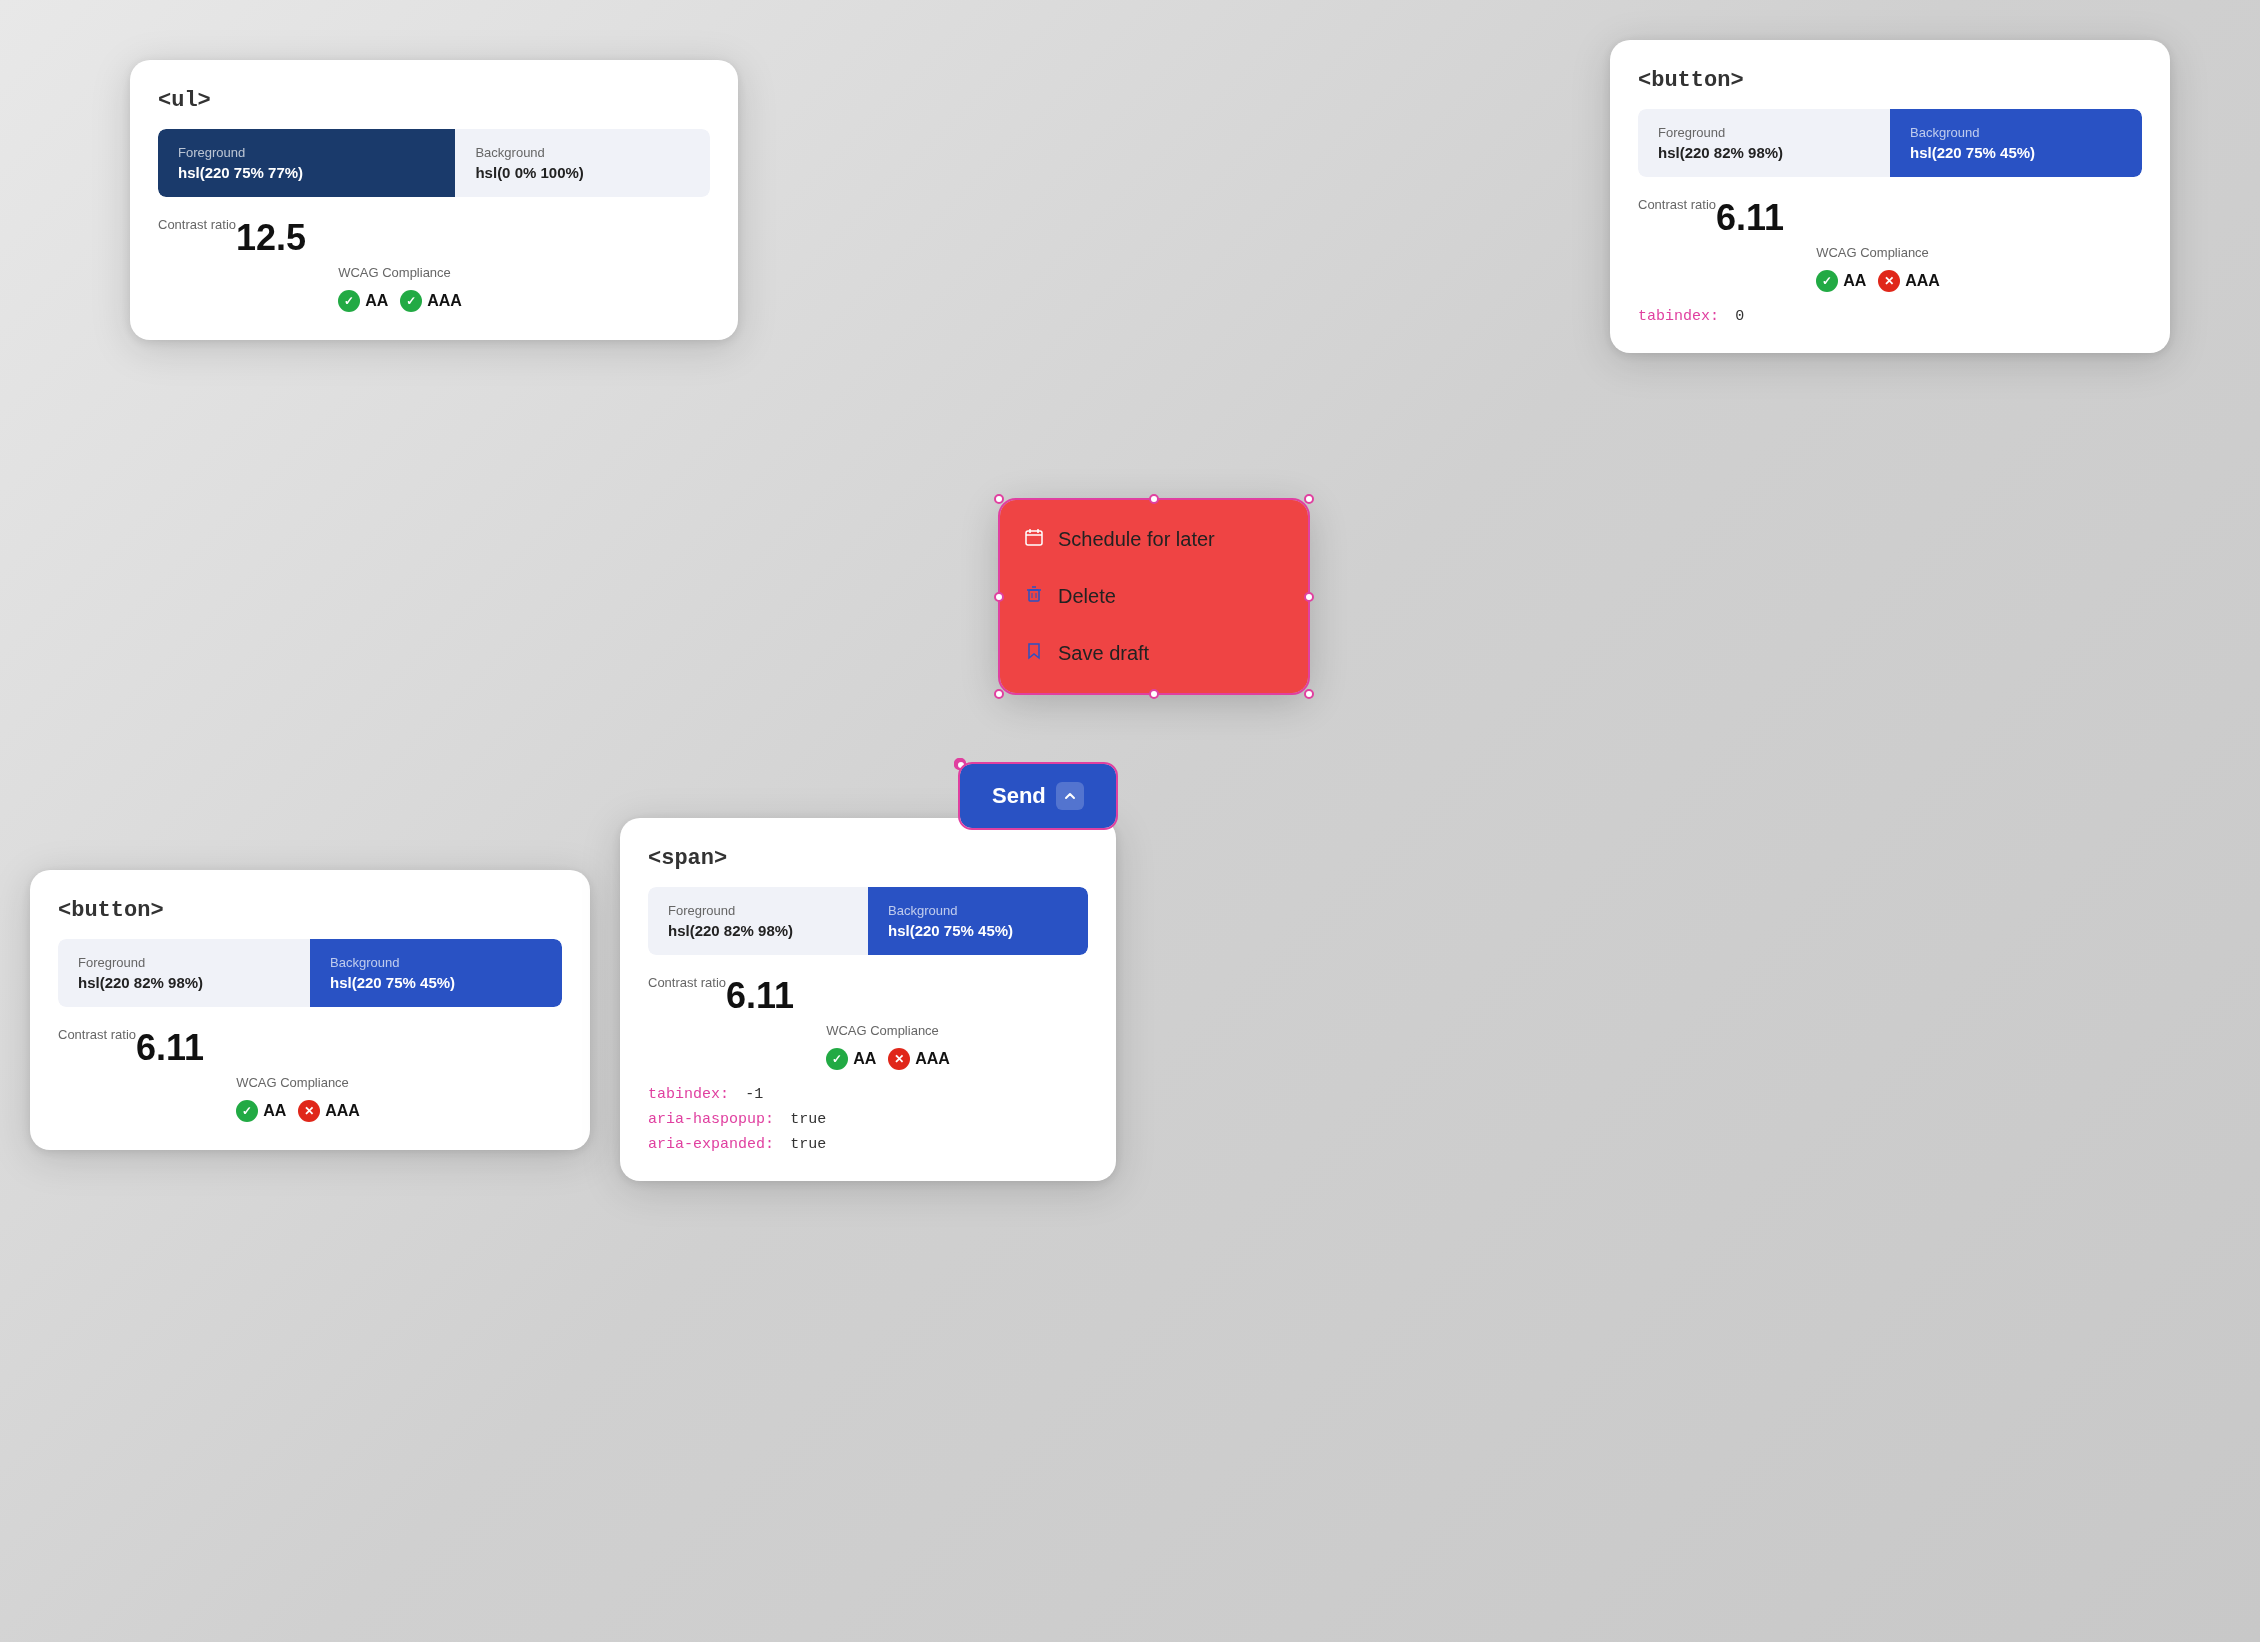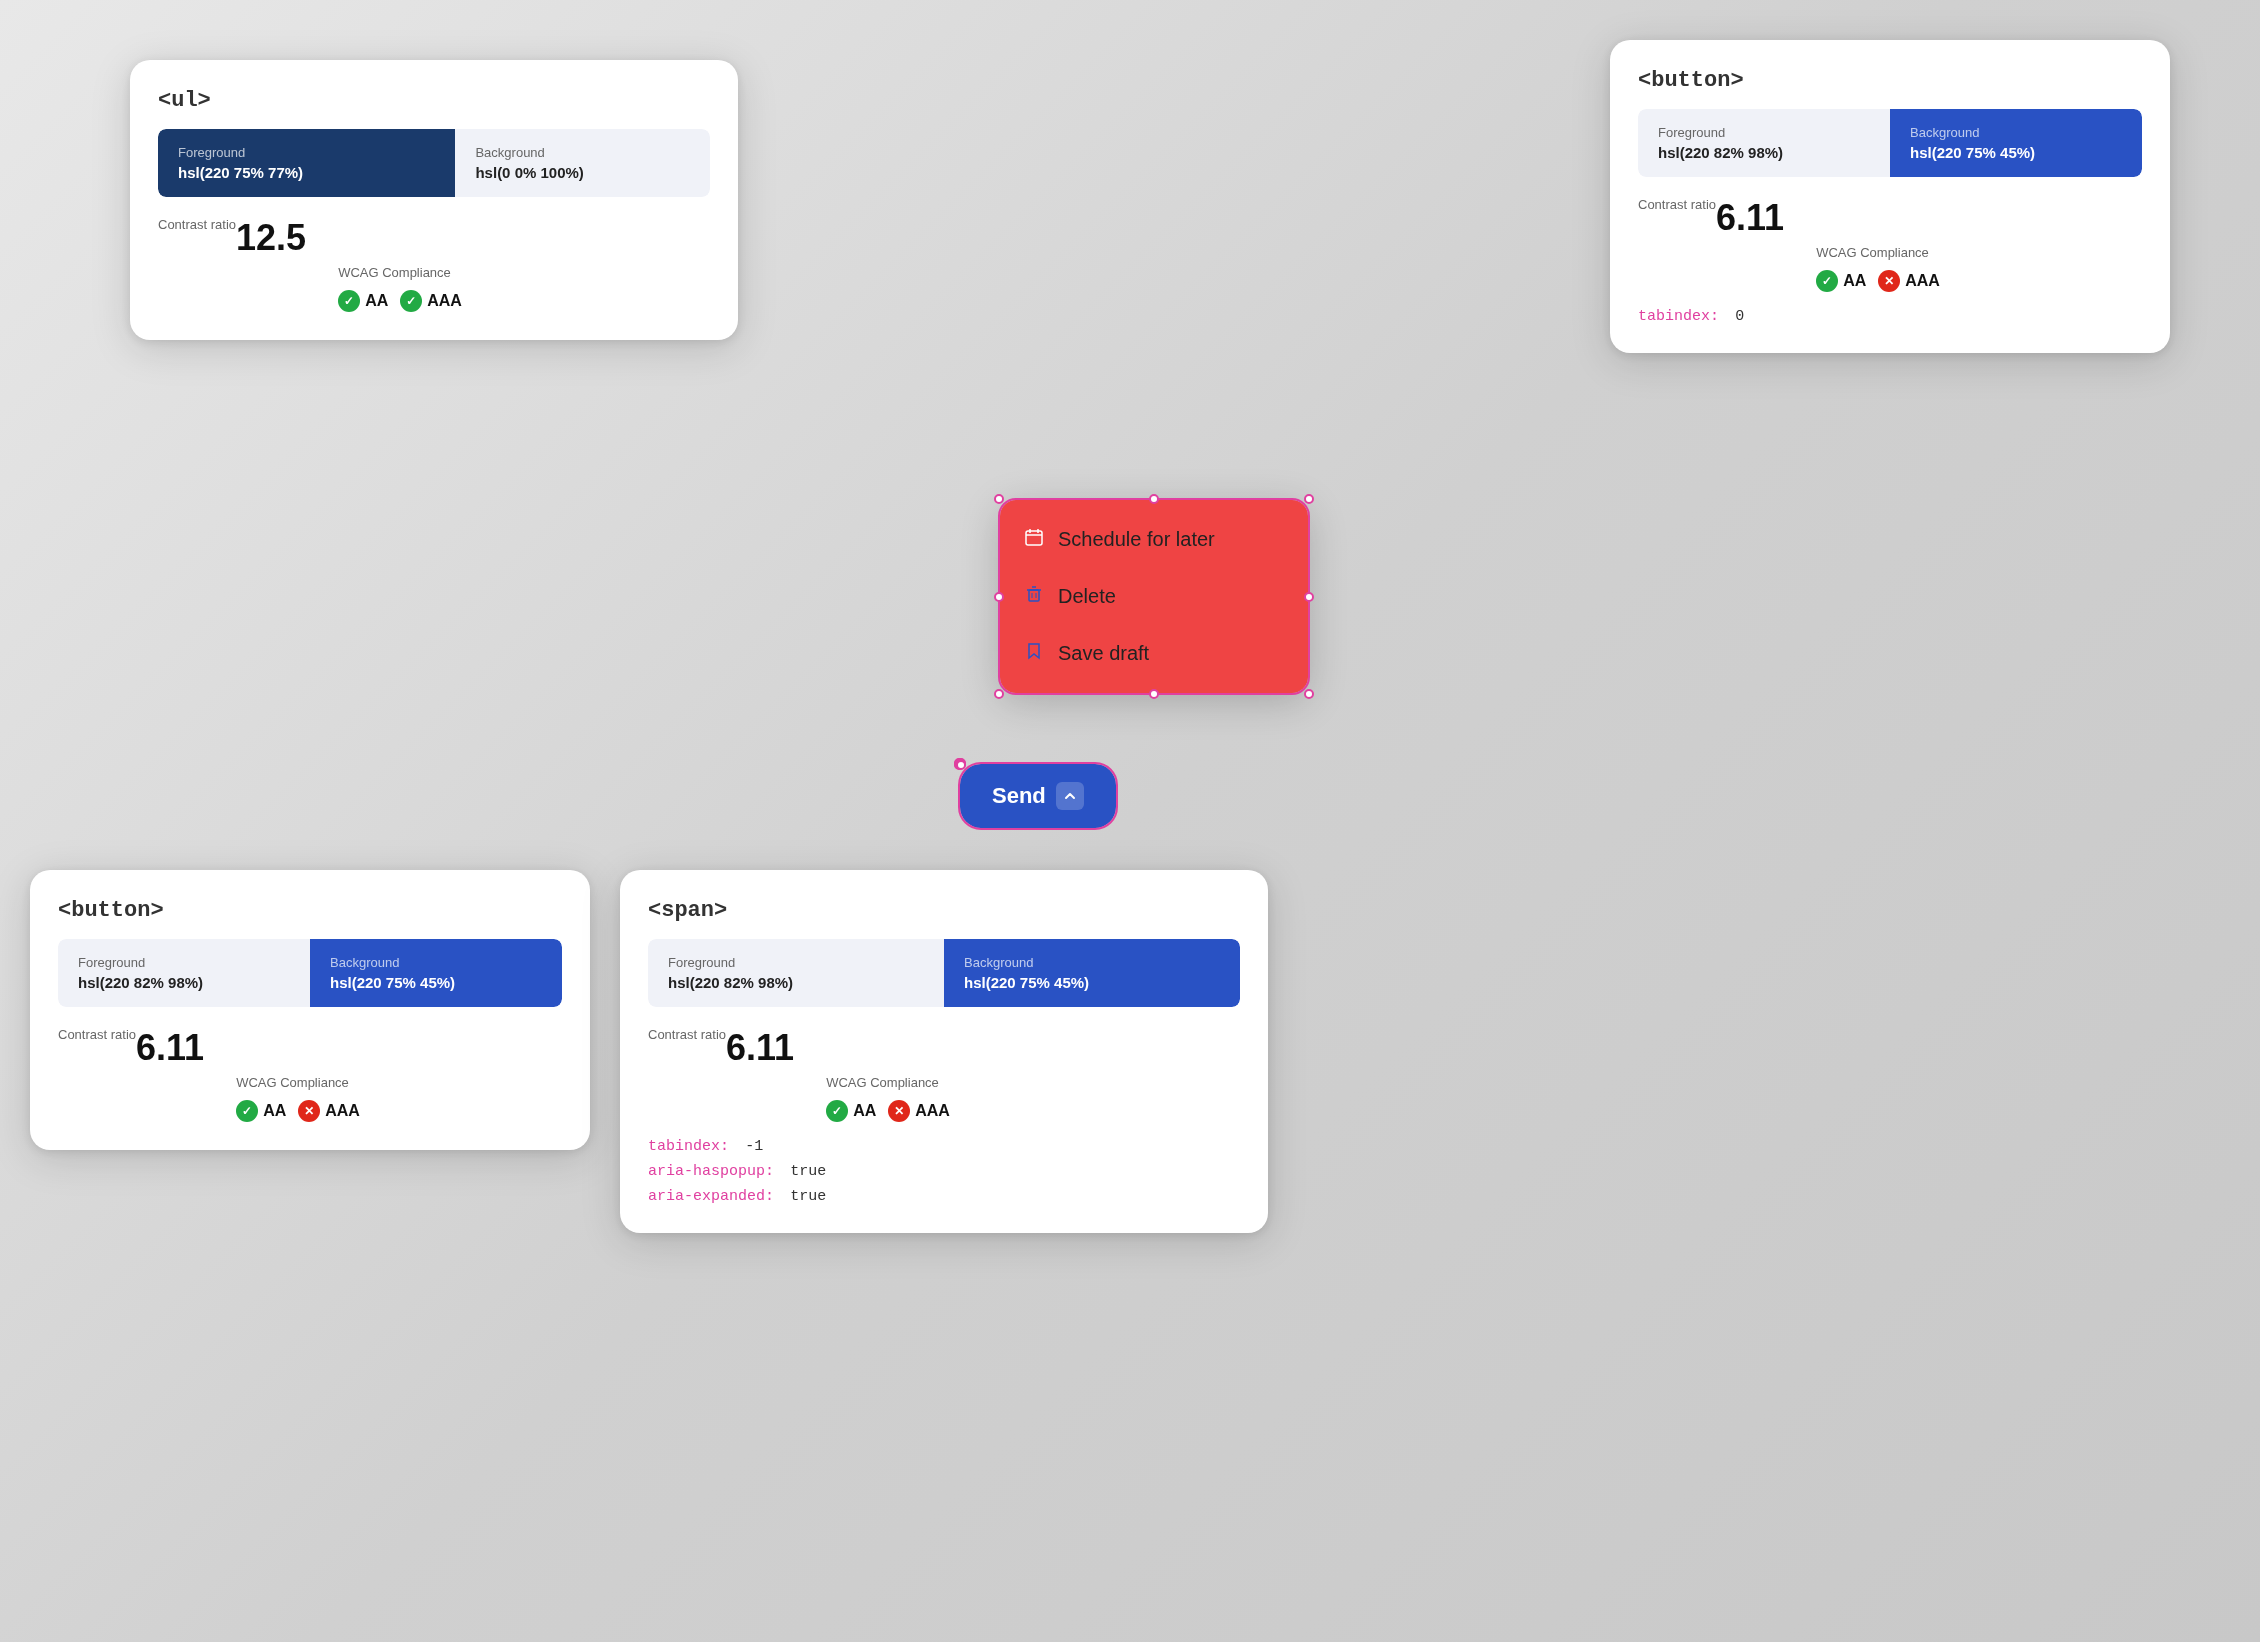--- a/index.html
+++ b/index.html
@@ -192,21 +192,21 @@
     .dropdown-item-icon {
       font-size: 18px;
     }
 
     
     .send-button {
       position: absolute;
       background: #2952c4;
       color: white;
       border: none;
-      border-radius: 21px;
+      border-radius: 12px;
       padding: 18px 32px;
       font-size: 22px;
       font-weight: 700;
       display: flex;
       align-items: center;
       gap: 10px;
       cursor: pointer;
       outline: 2px solid #e040a0;
     }
 
@@ -395,21 +395,21 @@
         </div>
         <div class="badge">
           <div class="badge-icon-x">✕</div>
           <span>AAA</span>
         </div>
       </div>
     </div>
   </div>
 </div>
 
-<div class="card" style="left: 620px; top: 870px; width: 648px;">
+<div class="card" style="left: 620px; top: 818px; width: 496px;">
   <div class="card-title">&lt;span&gt;</div>
   <div class="color-swatch-row">
     <div class="swatch swatch-light-bg" style="border-radius: 8px 0 0 8px;">
       <div class="swatch-label" style="color:#666;">Foreground</div>
       <div class="swatch-value" style="color:#222;">hsl(220 82% 98%)</div>
     </div>
     <div class="swatch swatch-blue" style="border-radius: 0 8px 8px 0;">
       <div class="swatch-label">Background</div>
       <div class="swatch-value">hsl(220 75% 45%)</div>
     </div>

